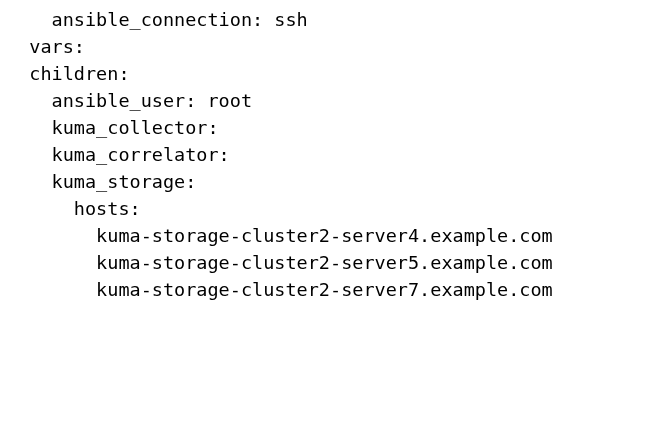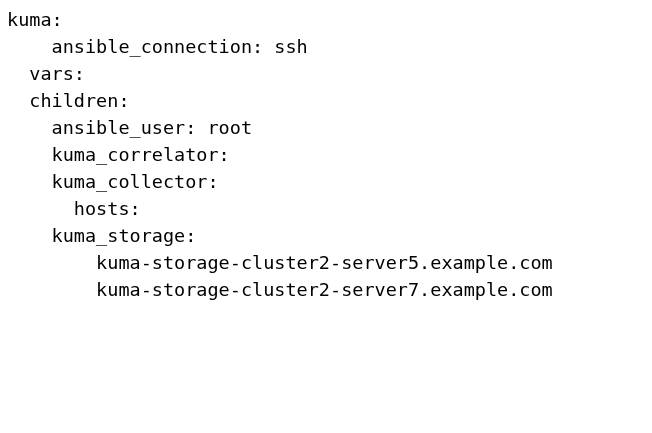--- a/index.html
+++ b/index.html
@@ -24,25 +24,25 @@
   .code-line {
     white-space: pre;
     height: 27px;
   }
 </style>
 </head>
 <body>
 
 <div class="page">
   <div class="code-block">
-    <div class="code-line">kuma:</div>
     <div class="code-line">    ansible_connection: ssh</div>
     <div class="code-line">  vars:</div>
     <div class="code-line">  children:</div>
     <div class="code-line">    ansible_user: root</div>
+    <div class="code-line">    kuma_collector:</div>
     <div class="code-line">    kuma_correlator:</div>
-    <div class="code-line">    kuma_collector:</div>
+    <div class="code-line">    kuma_storage:</div>
     <div class="code-line">      hosts:</div>
-    <div class="code-line">    kuma_storage:</div>
+    <div class="code-line">        kuma-storage-cluster2-server4.example.com</div>
     <div class="code-line">        kuma-storage-cluster2-server5.example.com</div>
     <div class="code-line">        kuma-storage-cluster2-server7.example.com</div>
   </div>
 </div>
 
 </body></html>

